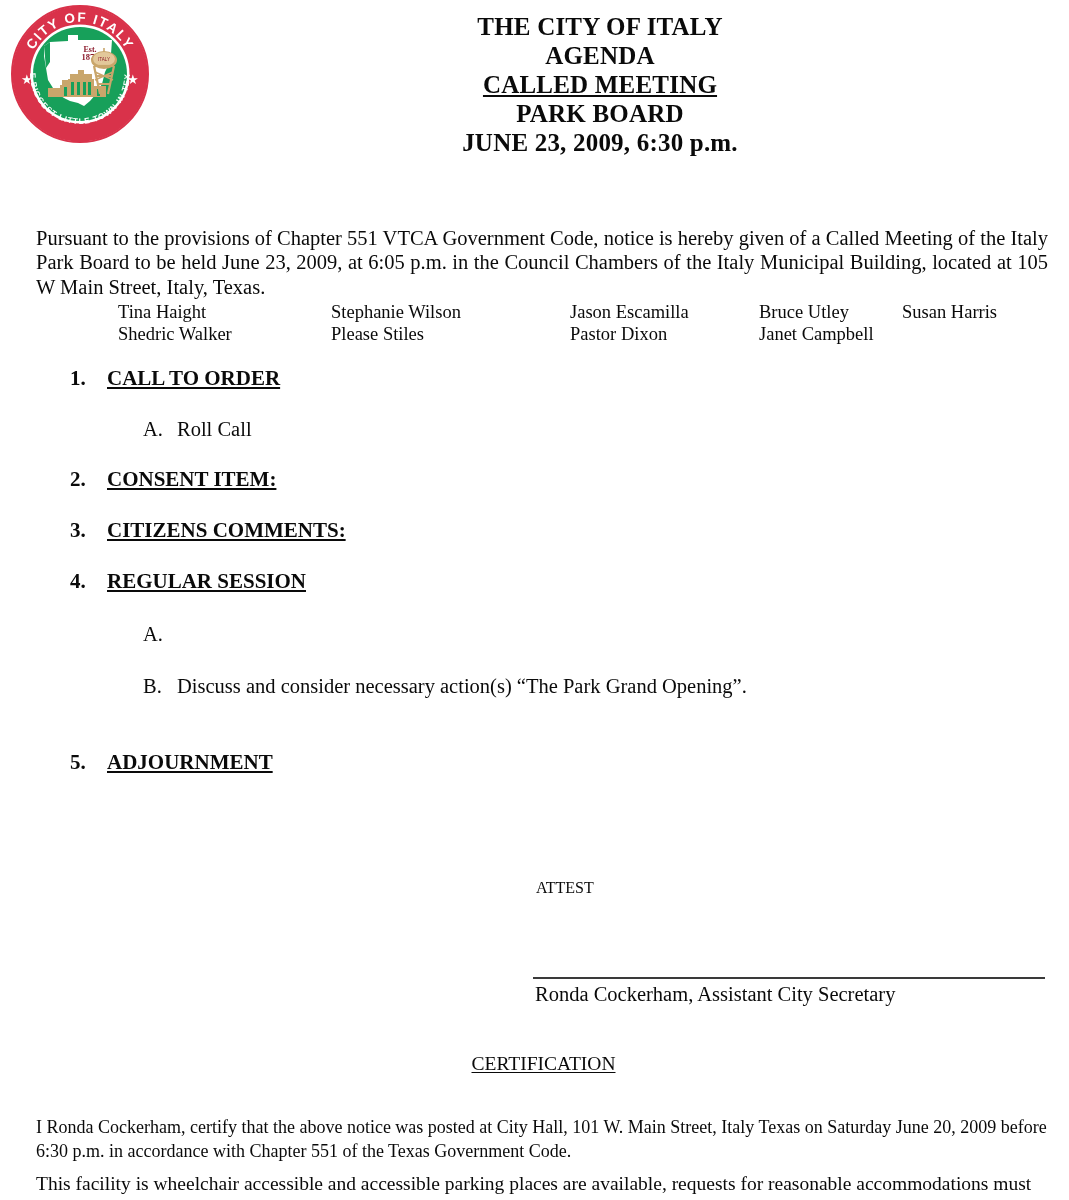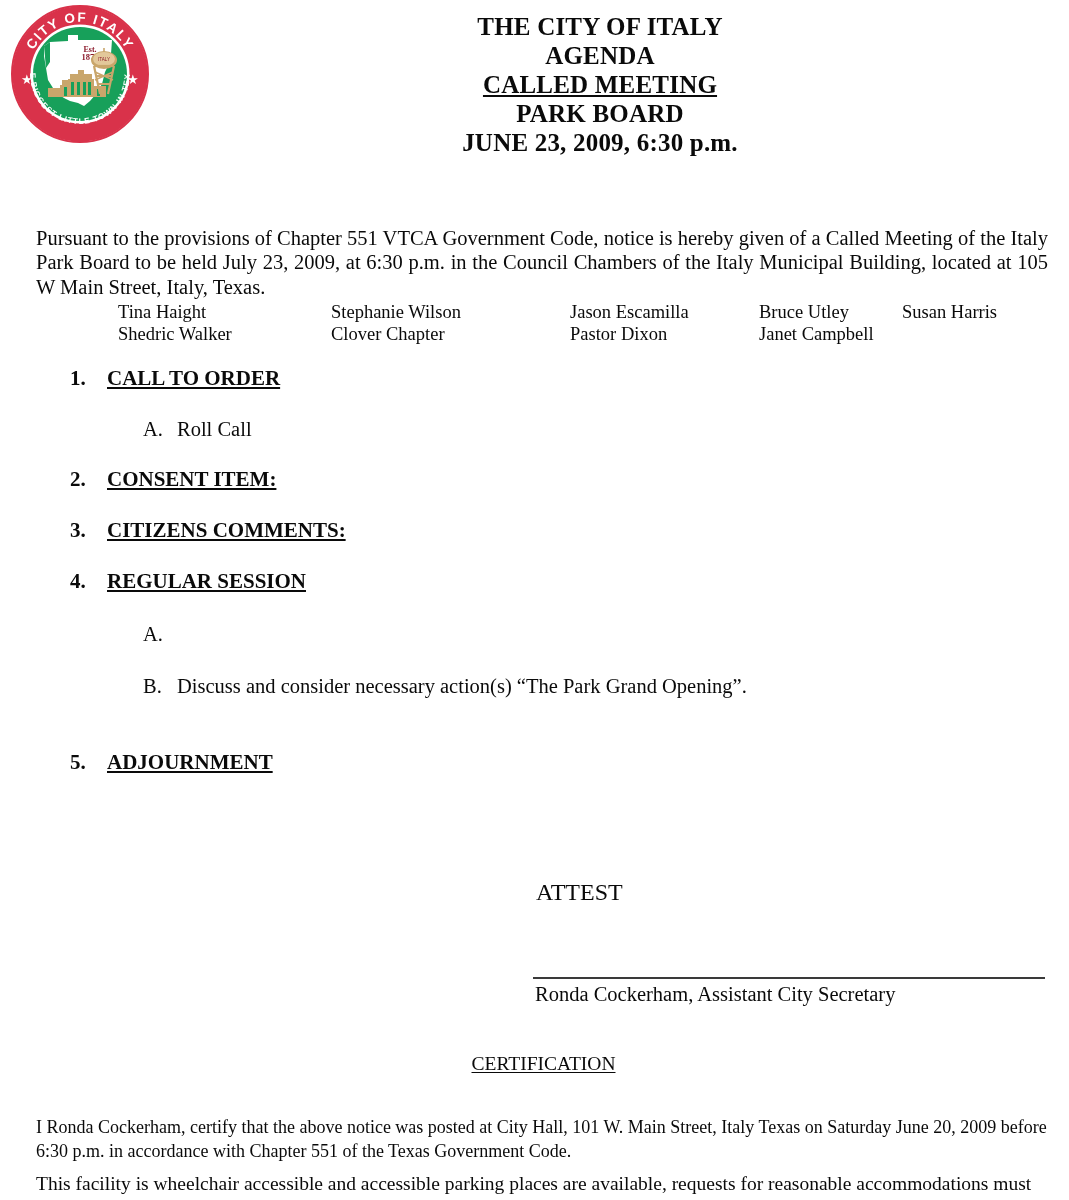--- a/index.html
+++ b/index.html
@@ -127,21 +127,21 @@
   .p-regular     { position: absolute; top: 203px; left: 0; right: 0; }
   .p-ra          { position: absolute; top: 256px; left: 0; right: 0; }
   .p-rb          { position: absolute; top: 308px; left: 0; right: 0; }
   .p-adjourn     { position: absolute; top: 384px; left: 0; right: 0; }
 
   
   .attest {
     position: absolute;
     left: 536px;
     top: 879px;
-    font-size: 24px;
+    font-size: 16px;
   }
   .sigline {
     position: absolute;
     left: 533px;
     top: 977px;
     width: 512px;
     height: 0;
     border-top: 2px solid #3a3a3a;
   }
   .signame {
@@ -248,33 +248,33 @@
 </div>
 
 <div class="header">
   <span class="hline">THE CITY OF ITALY</span>
   <span class="hline">AGENDA</span>
   <span class="hline u">CALLED MEETING</span>
   <span class="hline">PARK BOARD</span>
   <span class="hline">JUNE 23, 2009, 6:30 p.m.</span>
 </div>
 
-<p class="intro">Pursuant to the provisions of Chapter 551 VTCA Government Code, notice is hereby given of a Called Meeting of the Italy Park Board to be held July 23, 2009, at 6:30 p.m. in the Council Chambers of the Italy Municipal Building, located at 105 W Main Street, Italy, Texas.</p>
+<p class="intro">Pursuant to the provisions of Chapter 551 VTCA Government Code, notice is hereby given of a Called Meeting of the Italy Park Board to be held June 23, 2009, at 6:05 p.m. in the Council Chambers of the Italy Municipal Building, located at 105 W Main Street, Italy, Texas.</p>
 
 <div class="names">
   <div class="nrow">
     <span class="ncell c1">Tina Haight</span>
     <span class="ncell c2">Stephanie Wilson</span>
     <span class="ncell c3">Jason Escamilla</span>
     <span class="ncell c4">Bruce Utley</span>
     <span class="ncell c5">Susan Harris</span>
   </div>
   <div class="nrow">
     <span class="ncell c1">Shedric Walker</span>
-    <span class="ncell c2">Clover Chapter</span>
+    <span class="ncell c2">Please Stiles</span>
     <span class="ncell c3">Pastor Dixon</span>
     <span class="ncell c4">Janet Campbell</span>
     <span class="ncell c5"></span>
   </div>
 </div>
 
 <div class="agenda">
 
   <div class="num-item p-callorder">
     <span class="num">1.</span>

